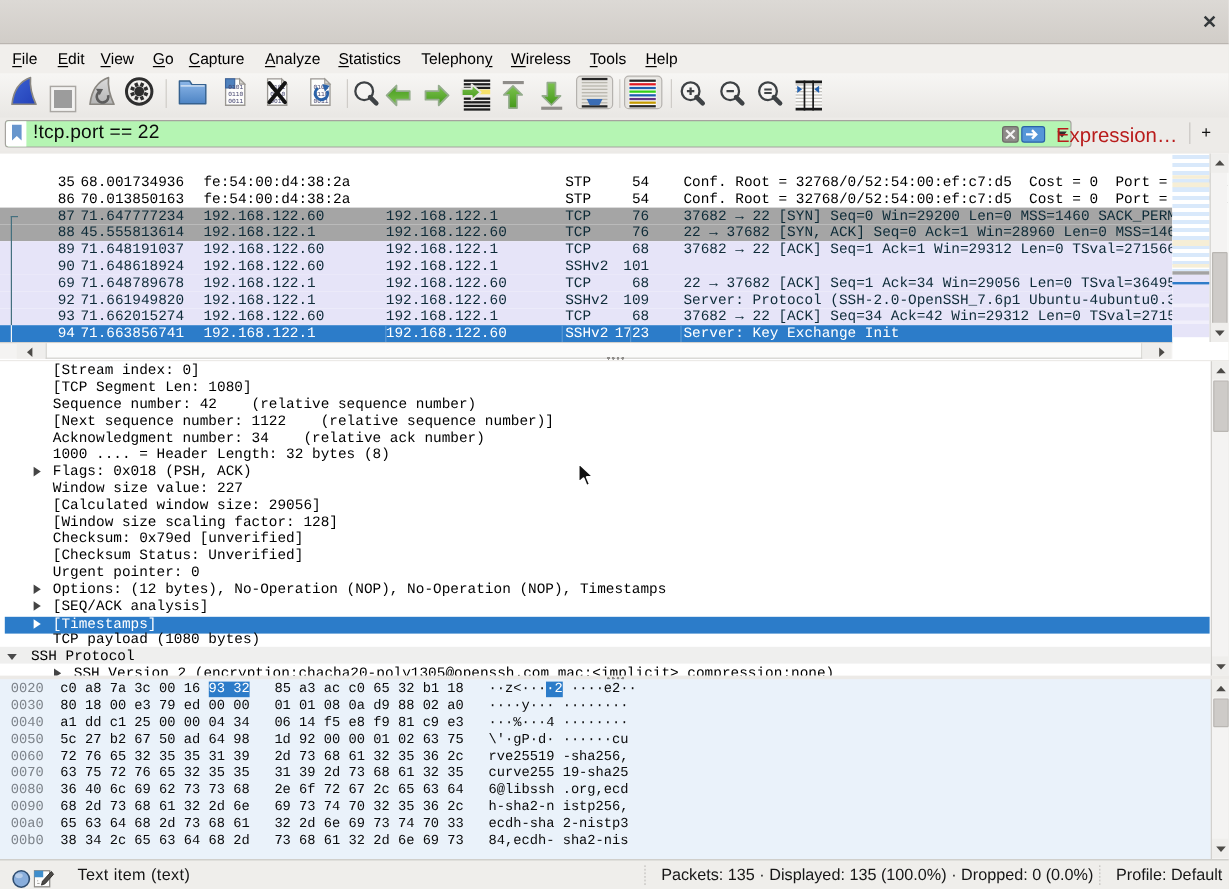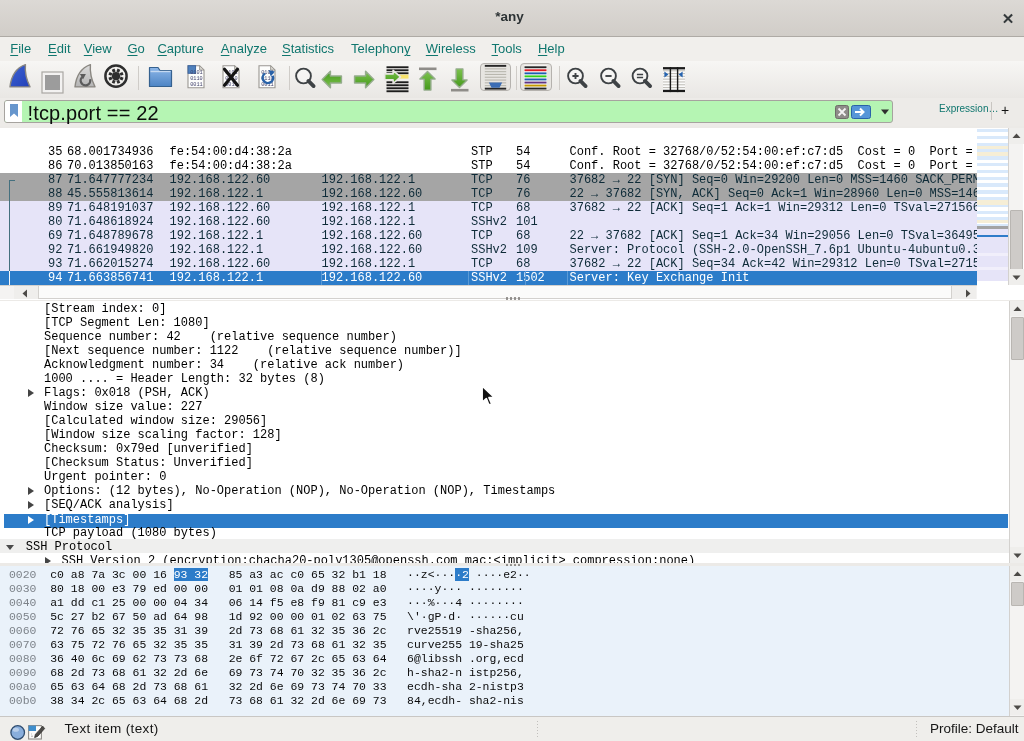--- a/index.html
+++ b/index.html
@@ -4,43 +4,43 @@
 html,body{width:1024px;height:741px;overflow:hidden}
 body{position:relative;font-family:"Liberation Sans",sans-serif;background:#eceae7;-webkit-font-smoothing:antialiased}
 .a{position:absolute}
 .mono{font-family:"Liberation Mono",monospace}
 
 #tb{left:0;top:0;width:1024px;height:37px;background:linear-gradient(#dcd9d5,#d1cdc8);border-bottom:1px solid #aeaaa5}
 #tb .t{left:0;top:9px;width:1019px;text-align:center;font-size:13.5px;font-weight:bold;color:#2d3335}
 #tb .x{left:998px;top:9px;width:20px;height:20px;color:#34393b;font-size:15px;font-weight:bold;text-align:center;line-height:20px}
 
 #mb{left:0;top:37px;width:1024px;height:24px;background:#f1efec}
-#mb span{position:absolute;top:4px;font-size:13px;color:#0f766e}
+#mb span{position:absolute;top:4px;font-size:13px;color:#000000}
 #mb u{text-decoration:underline;text-underline-offset:2px}
 
 #tlb{left:0;top:61px;width:1024px;height:37px;background:linear-gradient(#f7f6f4,#e9e7e4)}
 .tsep{position:absolute;top:5px;width:1px;height:24px;background:#cfccc8}
 .pressed{position:absolute;top:2px;height:28px;border:1px solid #b5b2ae;border-radius:4px;background:#e7e5e1}
 
 #fb{left:0;top:98px;width:1024px;height:28px;background:#edebe8}
 #fb .inp{left:4px;top:2px;width:889px;height:23px;background:#b5f5b3;border:1px solid #a6a39f;border-radius:3px}
-#fb .ftxt{left:27.5px;top:3.5px;font-size:20px;letter-spacing:0.15px;color:#0c0c0c}
-#fb .expr{left:939px;top:5px;font-size:10px;color:#0f766e}
+#fb .ftxt{left:27.5px;top:3.5px;font-size:16px;letter-spacing:0.15px;color:#0c0c0c}
+#fb .expr{left:880px;top:5px;font-size:17px;color:#b91c1c}
 #fb .plus{left:1001px;top:4px;font-size:14px;color:#111}
 #fb .fsep{left:991px;top:4px;width:1px;height:18px;background:#c9c6c2}
 
 #pl{left:0;top:128px;width:1024px;height:172px;background:#fff}
 #plh{left:0;top:0;width:977px;height:17px;background:linear-gradient(#f5f4f3,#e8e6e4);border-bottom:1px solid #c9c7c4}
 #plh span{position:absolute;top:2px;font-size:12px;color:#000}
 #plh i{position:absolute;top:0;width:1px;height:17px;background:#d7d5d2;font-style:normal}
 .row{position:absolute;left:0;width:977px;height:14px;font-size:12px;line-height:14px;white-space:pre}
 .row span{position:absolute;top:0}
 .cno{left:0;width:62.5px;text-align:right}
 .cti{left:67px}.csr{left:169.5px}.cds{left:321.5px}.cpr{left:471px}
-.cle{left:516px;width:65px;}.cin{left:569.5px}
+.cle{left:476px;width:65px;text-align:right}.cin{left:569.5px}
 .rw{background:#fff;color:#000}
 .rg{background:#a5a5a5;color:#0e2b38}
 .rl{background:#e6e4f8;color:#0e2b38}
 .rs{background:#2c7cc9;color:#fff}
 
 .sbv{position:absolute;width:15px;background:#f4f3f2;border-left:1px solid #d3d1ce}
 .sbh{position:absolute;height:14px;background:#f4f3f2}
 .sbtn{position:absolute;background:#f0efed;border:1px solid #d3d1ce}
 .thumb{position:absolute;background:#cecbc8;border:1px solid #b9b6b2;border-radius:1px}
 
@@ -52,21 +52,20 @@
 #dt .sel{position:absolute;left:4px;top:213.3px;width:1004px;height:13.3px;background:#2c7cc9}
 
 #hx{left:0;top:566px;width:1009px;height:150px;overflow:hidden;background:#eaf2fa;font-size:11.45px;line-height:14px;white-space:pre;color:#0a0a0a}
 #hx .off{color:#7d838a}
 #hx .hl{background:#2c7cc9;color:#fff}
 
 #sb{left:0;top:716px;width:1024px;height:25px;background:#efeeeb;border-top:1px solid #c9c7c4;font-size:13.5px;color:#161616}
 .ssep{position:absolute;top:4px;width:1px;height:17px;background-image:linear-gradient(#c2c0bd 50%,rgba(0,0,0,0) 50%);background-size:1px 3px}
 </style></head><body>
 <div id="tb" class="a">
-    <div class="t a">*any</div>
     <div class="x a">✕</div>
   </div>
 <div id="mb" class="a">
     <span style="left:10.2px"><u>F</u>ile</span>
     <span style="left:48.1px"><u>E</u>dit</span>
     <span style="left:83.8px"><u>V</u>iew</span>
     <span style="left:127.4px"><u>G</u>o</span>
     <span style="left:157.4px"><u>C</u>apture</span>
     <span style="left:220.8px"><u>A</u>nalyze</span>
     <span style="left:282.0px"><u>S</u>tatistics</span>
@@ -256,25 +255,25 @@
 <div class="expr a">Expression…</div>
 <div class="fsep a"></div>
 <div class="plus a">+</div>
 </div>
 <div id="pl" class="a">
     <div class="row mono rw" style="top:17px"><span class="cno">35</span><span class="cti">68.001734936</span><span class="csr">fe:54:00:d4:38:2a</span><span class="cds"></span><span class="cpr">STP</span><span class="cle">54</span><span class="cin">Conf. Root = 32768/0/52:54:00:ef:c7:d5  Cost = 0  Port = 0x8001</span></div>
     <div class="row mono rw" style="top:31px"><span class="cno">86</span><span class="cti">70.013850163</span><span class="csr">fe:54:00:d4:38:2a</span><span class="cds"></span><span class="cpr">STP</span><span class="cle">54</span><span class="cin">Conf. Root = 32768/0/52:54:00:ef:c7:d5  Cost = 0  Port = 0x8001</span></div>
     <div class="row mono rg" style="top:45px"><span class="cno">87</span><span class="cti">71.647777234</span><span class="csr">192.168.122.60</span><span class="cds">192.168.122.1</span><span class="cpr">TCP</span><span class="cle">76</span><span class="cin">37682 → 22 [SYN] Seq=0 Win=29200 Len=0 MSS=1460 SACK_PERM</span></div>
     <div class="row mono rg" style="top:59px"><span class="cno">88</span><span class="cti">45.555813614</span><span class="csr">192.168.122.1</span><span class="cds">192.168.122.60</span><span class="cpr">TCP</span><span class="cle">76</span><span class="cin">22 → 37682 [SYN, ACK] Seq=0 Ack=1 Win=28960 Len=0 MSS=1460</span></div>
     <div class="row mono rl" style="top:73px"><span class="cno">89</span><span class="cti">71.648191037</span><span class="csr">192.168.122.60</span><span class="cds">192.168.122.1</span><span class="cpr">TCP</span><span class="cle">68</span><span class="cin">37682 → 22 [ACK] Seq=1 Ack=1 Win=29312 Len=0 TSval=271566</span></div>
-    <div class="row mono rl" style="top:87px"><span class="cno">80</span><span class="cti">71.648618924</span><span class="csr">192.168.122.60</span><span class="cds">192.168.122.1</span><span class="cpr">SSHv2</span><span class="cle">101</span></div>
+    <div class="row mono rl" style="top:87px"><span class="cno">90</span><span class="cti">71.648618924</span><span class="csr">192.168.122.60</span><span class="cds">192.168.122.1</span><span class="cpr">SSHv2</span><span class="cle">101</span></div>
     <div class="row mono rl" style="top:101px"><span class="cno">69</span><span class="cti">71.648789678</span><span class="csr">192.168.122.1</span><span class="cds">192.168.122.60</span><span class="cpr">TCP</span><span class="cle">68</span><span class="cin">22 → 37682 [ACK] Seq=1 Ack=34 Win=29056 Len=0 TSval=36495</span></div>
     <div class="row mono rl" style="top:115px"><span class="cno">92</span><span class="cti">71.661949820</span><span class="csr">192.168.122.1</span><span class="cds">192.168.122.60</span><span class="cpr">SSHv2</span><span class="cle">109</span><span class="cin">Server: Protocol (SSH-2.0-OpenSSH_7.6p1 Ubuntu-4ubuntu0.3</span></div>
     <div class="row mono rl" style="top:129px"><span class="cno">93</span><span class="cti">71.662015274</span><span class="csr">192.168.122.60</span><span class="cds">192.168.122.1</span><span class="cpr">TCP</span><span class="cle">68</span><span class="cin">37682 → 22 [ACK] Seq=34 Ack=42 Win=29312 Len=0 TSval=27156</span></div>
-    <div class="row mono rs" style="top:143px"><span class="cno">94</span><span class="cti">71.663856741</span><span class="csr">192.168.122.1</span><span class="cds">192.168.122.60</span><span class="cpr">SSHv2</span><span class="cle">1502</span><span class="cin">Server: Key Exchange Init</span></div>
+    <div class="row mono rs" style="top:143px"><span class="cno">94</span><span class="cti">71.663856741</span><span class="csr">192.168.122.1</span><span class="cds">192.168.122.60</span><span class="cpr">SSHv2</span><span class="cle">1723</span><span class="cin">Server: Key Exchange Init</span></div>
     <div class="a" style="left:321px;top:143px;width:1px;height:14px;background:#5a9ad6"></div>
     <div class="a" style="left:467.5px;top:143px;width:1px;height:14px;background:#5a9ad6"></div>
     <div class="a" style="left:525px;top:143px;width:1px;height:14px;background:#5a9ad6"></div>
     <div class="a" style="left:566.5px;top:143px;width:1px;height:14px;background:#5a9ad6"></div>
     <div class="a" style="left:8.5px;top:52px;width:6.5px;height:1px;background:#44707f"></div>
     <div class="a" style="left:8.5px;top:52px;width:1px;height:91px;background:#44707f"></div>
     <div class="a" style="left:8.5px;top:143px;width:1px;height:14px;background:#f2f6fa"></div>
     <div class="a" style="left:977px;top:1px;width:31px;height:156px;background:#fff"></div>
     <div class="a" style="left:977px;top:1px;width:31px;height:97px;background:repeating-linear-gradient(#d9e9fb 0 3.4px,#ffffff 3.4px 6.8px)"></div>
     <div class="a" style="left:977px;top:17.5px;width:31px;height:3.7px;background:#f6eed6"></div>
@@ -337,17 +336,18 @@
       <ellipse cx="5.8" cy="4.8" rx="3.2" ry="2" fill="rgba(255,255,255,.4)"></ellipse>
     </svg>
 <svg class="a" style="left:28px;top:6.5px" width="18" height="16">
       <rect x="0.6" y="1.6" width="12.8" height="13.4" fill="#fcfcfb" stroke="#8f8d89" stroke-width="1.1"></rect>
       <path d="M 0.6 1.6 L 8 1.6 L 8 7 L 0.6 7 Z" fill="#3f8ecc"></path>
       <path d="M 3 10 L 3.8 10 M 3 12.2 L 5 12.2" stroke="#9a9894" stroke-width="0.8"></path>
       <path d="M 14.8 2.2 L 7.4 10.4 L 6.6 13.6 L 9.6 12.4 L 16.6 4.6 Z" fill="#4d4b48" stroke="#2e2d2b" stroke-width="0.8"></path>
     </svg>
 <div class="a" style="left:64.5px;top:4px;letter-spacing:0.35px">Text item (text)</div>
 <div class="ssep" style="left:537px"></div>
+<div class="a" style="left:551px;top:4px">Packets: 135 · Displayed: 135 (100.0%) · Dropped: 0 (0.0%)</div>
 <div class="ssep" style="left:916px"></div>
 <div class="a" style="left:930px;top:4px">Profile: Default</div>
 </div>
 <svg class="a" style="left:480px;top:383.5px" width="18" height="24" viewBox="0 0 18 24">
     <path d="M 2.1 1.8 L 2.1 18.3 L 6.3 14.6 L 8.8 20.9 L 11.6 19.7 L 9 13.6 L 14.3 13.3 Z" fill="#111" stroke="#fff" stroke-width="1.7" stroke-linejoin="round"></path>
   </svg>
 </body></html>

